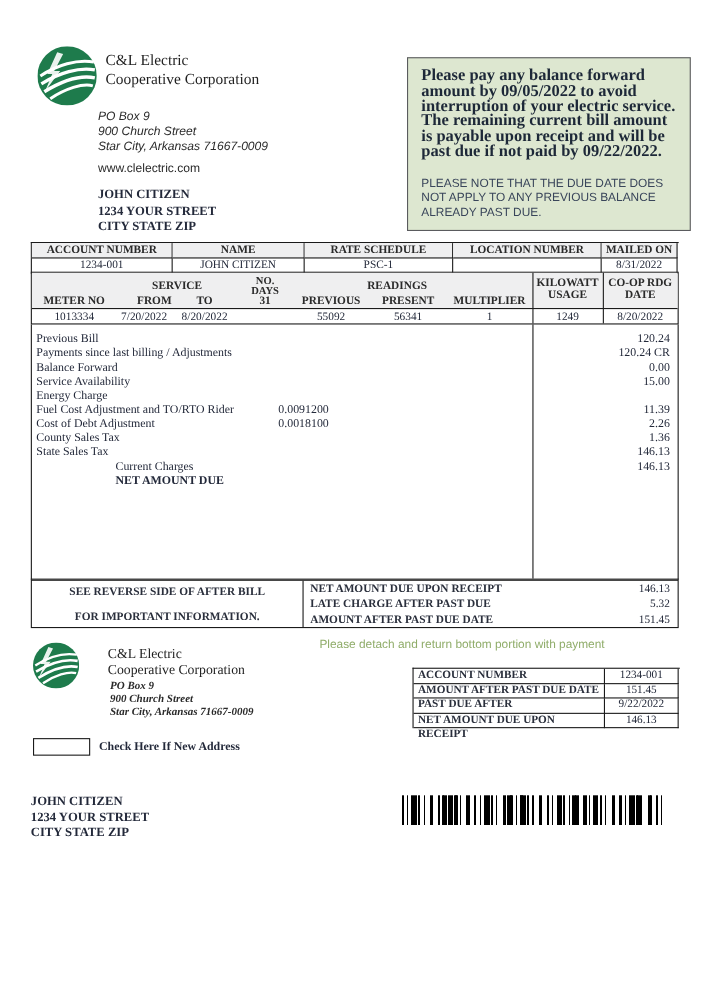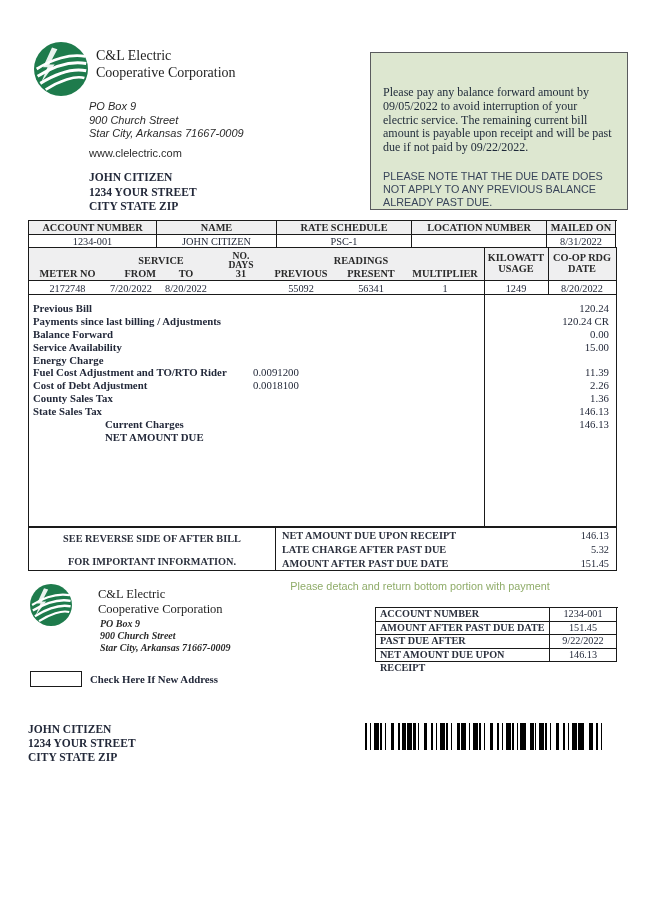--- a/index.html
+++ b/index.html
@@ -14,21 +14,21 @@
   .logo { position:absolute; }
   .company-name { font-size:14px; line-height:17px; color:#1f1f1f; }
   .addr-top { font-family:"Liberation Sans", sans-serif; font-style:italic; font-size:11px; line-height:13.5px; color:#2a2a2a; }
   .website { font-family:"Liberation Sans", sans-serif; font-size:11px; color:#2a2a2a; }
   .cust-addr { font-weight:bold; font-size:11.5px; line-height:14.5px; color:#23293a; }
 
   .notice-box {
     left:370px; top:52px; width:258px; height:158px;
     border:1px solid #5a5b5e; padding:10px 12px 8px 12px;
   }
-  .notice-p1 { font-weight:normal; font-size:12px; line-height:13.8px; color:#1d2838;margin-top:23px; }
+  .notice-p1 { font-weight:bold; font-size:15px; line-height:13.8px; color:#1d2838; }
   .notice-p2 { margin-top:15px; font-family:"Liberation Sans", sans-serif; font-size:10.8px; line-height:13.2px; color:#39455a; }
 
   
   .acct-table {
     left:28px; top:220px; width:589px;
     display:grid; grid-template-columns:128px 120px 135px 135px 69px;
     border-top:1px solid #1a1a1a; border-left:1px solid #1a1a1a;
     font-size:10.3px;
   }
   .acct-table .cell {
@@ -43,21 +43,21 @@
   .svc-vline { position:absolute; top:0; width:0; height:100%; border-left:1px solid #1a1a1a; }
   .svc-cell { position:absolute; text-align:center; font-size:10.3px; line-height:11px; }
   .svc-bold { font-weight:bold; color:#2a2a2a; }
   .svc-small { font-size:9.6px; line-height:9.6px; }
 
   
   .charges-box { left:28px; top:295px; width:589px; height:232px; border-left:1px solid #1a1a1a; border-right:1px solid #1a1a1a; border-bottom:1px solid #1a1a1a; }
   .charges-vline { position:absolute; left:455px; top:0; height:100%; border-left:1px solid #1a1a1a; }
   .charge-rows { position:absolute; left:0; top:7px; width:100%; }
   .c-row { display:grid; grid-template-columns:224px 130px auto; height:12.9px; font-size:10.8px; line-height:12.9px; }
-  .c-label { padding-left:4px; white-space:nowrap;font-weight:bold; }
+  .c-label { padding-left:4px; white-space:nowrap; }
   .c-amount { text-align:right; padding-right:7px; }
   .c-indent .c-label { padding-left:76px; }
   .c-bold { font-weight:bold; }
 
   
   .summary-box { left:28px; top:527px; width:589px; height:44px; border:1px solid #1a1a1a; }
   .summary-vline { position:absolute; left:246px; top:0; height:100%; border-left:1px solid #1a1a1a; }
   .summary-left { position:absolute; left:0; top:0; width:246px; height:100%; font-weight:bold; font-size:10.3px; text-align:center; color:#2a2f3c; }
   .sum-l1 { position:absolute; top:5px; width:100%; }
   .sum-l2 { position:absolute; top:28px; width:100%; }
@@ -155,21 +155,21 @@
     <div class="svc-cell svc-bold" style="left:519px; top:15px; width:68px;">DATE</div>
 
     <div class="svc-cell svc-bold" style="left:0px; top:20px; width:77px;">METER NO</div>
     <div class="svc-cell svc-bold" style="left:77px; top:20px; width:50px;text-align:right;">FROM</div>
     <div class="svc-cell svc-bold" style="left:127px; top:20px; width:60px;">TO</div>
     <div class="svc-cell svc-bold" style="left:187px; top:20px; width:50px;">31</div>
     <div class="svc-cell svc-bold" style="left:237px; top:20px; width:70px;">PREVIOUS</div>
     <div class="svc-cell svc-bold" style="left:307px; top:20px; width:70px;">PRESENT</div>
     <div class="svc-cell svc-bold" style="left:377px; top:20px; width:78px;">MULTIPLIER</div>
 
-    <div class="svc-cell" style="left:0px; top:35px; width:77px;">2172748</div>
+    <div class="svc-cell" style="left:0px; top:35px; width:77px;">1013334</div>
     <div class="svc-cell" style="left:77px; top:35px; width:50px;">7/20/2022</div>
     <div class="svc-cell" style="left:127px; top:35px; width:60px;">8/20/2022</div>
     <div class="svc-cell" style="left:237px; top:35px; width:70px;">55092</div>
     <div class="svc-cell" style="left:307px; top:35px; width:70px;">56341</div>
     <div class="svc-cell" style="left:377px; top:35px; width:78px;">1</div>
     <div class="svc-cell" style="left:455px; top:35px; width:64px;">1249</div>
     <div class="svc-cell" style="left:519px; top:35px; width:68px;">8/20/2022</div>
   </div>
 
   <div class="abs charges-box">

